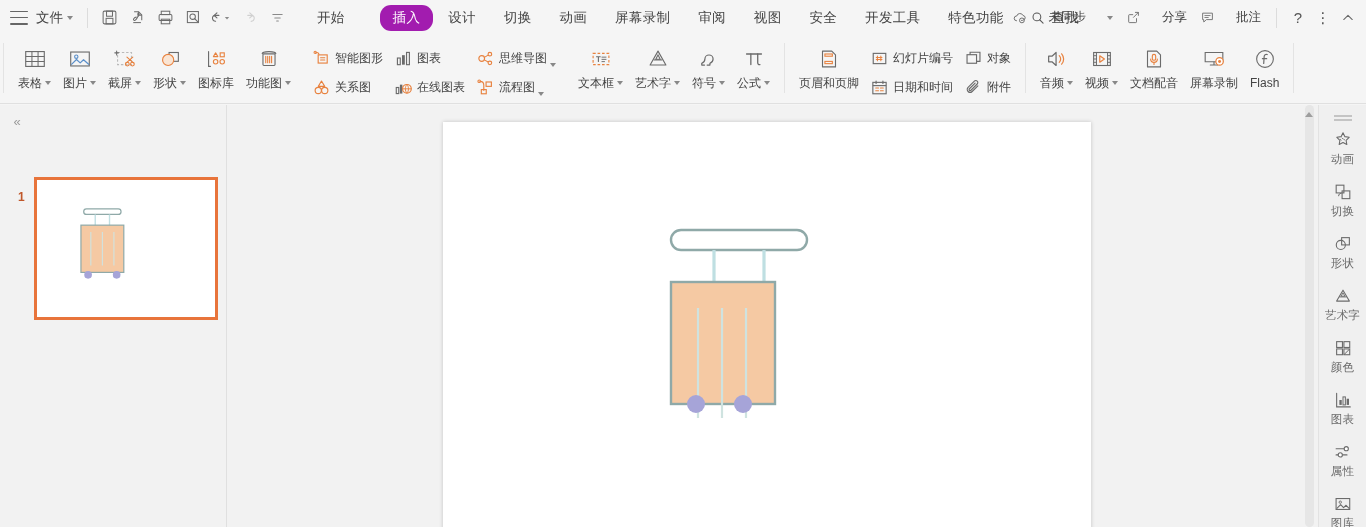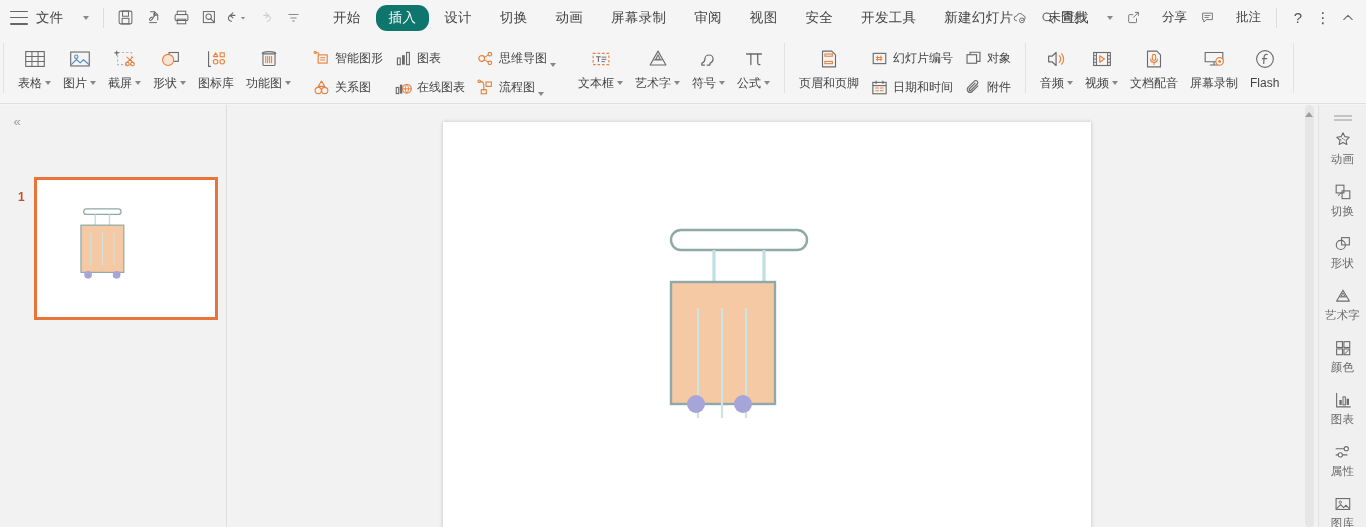--- a/index.html
+++ b/index.html
@@ -13,35 +13,35 @@
 
   
   .titlebar{
     position:absolute; left:0; top:0; width:1366px; height:35px;
     background:#f5f5f5; display:flex; align-items:center;
   }
   .tb-left{ display:flex; align-items:center; padding-left:10px; gap:0; }
   .hamburger{ width:18px; height:14px; display:flex; flex-direction:column;
     justify-content:space-between; cursor:pointer; }
   .hamburger i{ display:block; height:1.6px; background:#666; border-radius:1px; }
-  .file-btn{ display:flex; align-items:center; gap:20px; padding:3px 6px 3px 8px;
+  .file-btn{ display:flex; align-items:center; gap:4px; padding:3px 6px 3px 8px;
     font-size:13.5px; color:#444; cursor:pointer; border-radius:3px; }
   .caret{ width:0;height:0;border-left:3.5px solid transparent;
     border-right:3.5px solid transparent;border-top:4px solid #888; display:inline-block; }
   .vsep{ width:1px; height:20px; background:#dcdcdc; margin:0 8px; }
 
   .qat{ display:flex; align-items:center; gap:2px; }
   .qat .qbtn{ width:26px;height:24px; display:flex;align-items:center;justify-content:center;
     border-radius:3px; cursor:pointer; }
   .qat svg{ display:block; }
 
   .tabs{ display:flex; align-items:center; margin-left:14px; gap:2px; }
   .tab{ font-size:13.5px; color:#444; padding:4px 13px; border-radius:11px;
     cursor:pointer; white-space:nowrap; letter-spacing:.3px; }
-  .tab.active{ background:#0f766e; color:#fff; }
+  .tab.active{ background:#a21caf; color:#fff;margin-left:20px; }
   .tab.find{ display:flex;align-items:center;gap:6px; }
 
   .tb-right{ position:absolute; right:6px; top:0; height:35px;
     display:flex; align-items:center; gap:1px; }
   .tr-item{ display:flex;align-items:center; gap:21px; font-size:12.5px;color:#404040;
     padding:4px 6px; border-radius:3px; cursor:pointer; white-space:nowrap;}
   .tr-icon{ width:24px;height:24px;display:flex;align-items:center;justify-content:center;
     border-radius:3px;cursor:pointer;color:#555;font-size:15px;}
 
   
@@ -187,21 +187,21 @@
       <div class="tab">开始</div>
       <div class="tab active">插入</div>
       <div class="tab">设计</div>
       <div class="tab">切换</div>
       <div class="tab">动画</div>
       <div class="tab">屏幕录制</div>
       <div class="tab">审阅</div>
       <div class="tab">视图</div>
       <div class="tab">安全</div>
       <div class="tab">开发工具</div>
-      <div class="tab">新建幻灯片</div>
+      <div class="tab">特色功能</div>
       <div class="tab find">
         <svg width="14" height="14" viewBox="0 0 18 18">
             <circle cx="7.6" cy="7.6" r="5" fill="none" stroke="#555" stroke-width="1.3"></circle>
             <path d="M11.3 11.3l4.2 4.2" stroke="#555" stroke-width="1.4" stroke-linecap="round"></path>
           </svg>
         <span>查找</span>
       </div>
     </div>
 
     <div class="tb-right">

